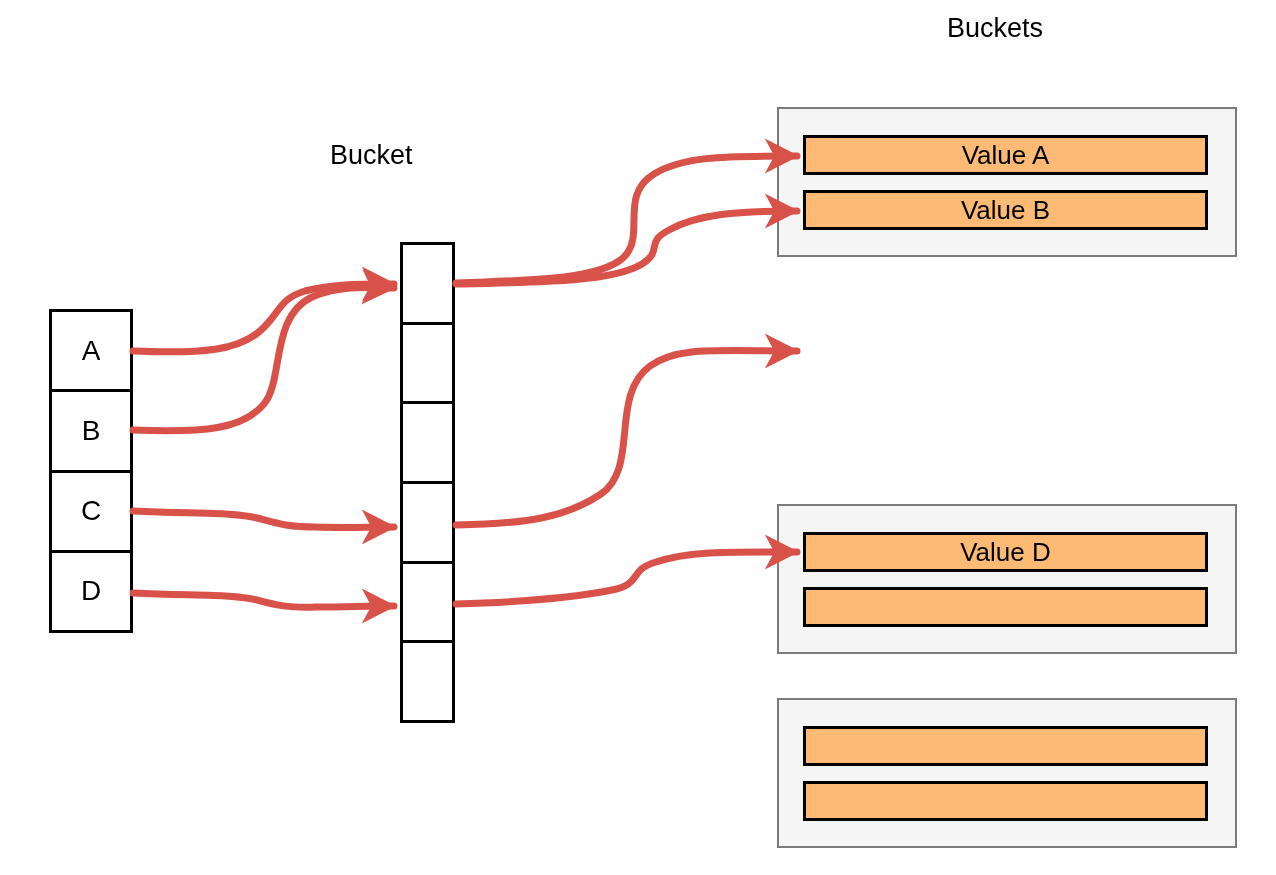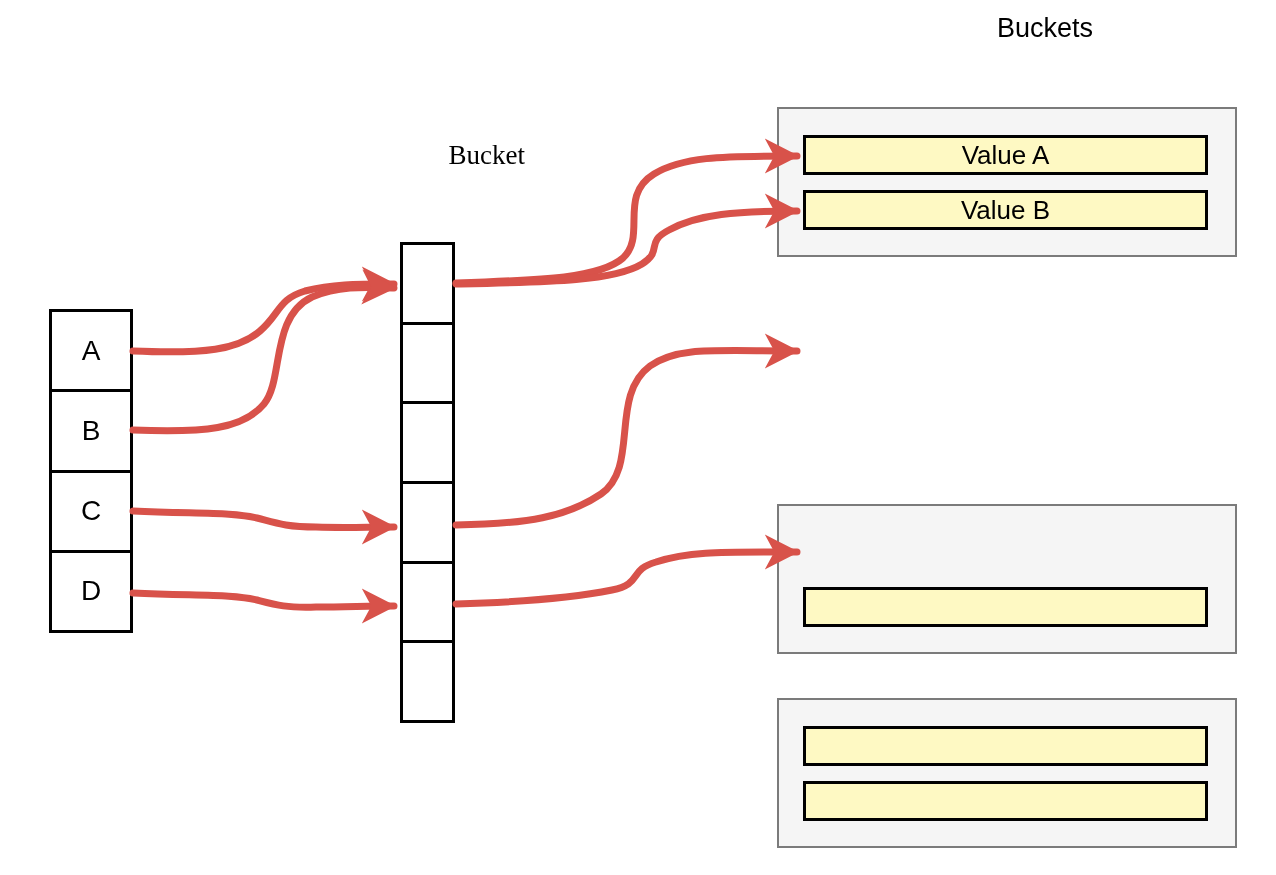--- a/index.html
+++ b/index.html
@@ -12,32 +12,31 @@
   .canvas {
     position: relative;
     width: 1276px;
     height: 875px;
     background: var(--color-background, #ffffff);
     overflow: hidden;
   }
   
   .buckets-title {
     position: absolute;
-    left: 815px; top: 12px; width: 460px;
+    left: 765px; top: 12px; width: 460px;
     text-align: center;
     font-size: 27px;
     line-height: 32px;
   }
   .pointer-label {
     position: absolute;
     left: 330px; top: 136px; width: 195px;
-    text-align: right;
+    text-align: left;
     font-size: 27px;
     line-height: 38px;
-    font-family: Liberation Serif, serif;
   }
   
   .keys-column {
     position: absolute;
     left: 49px; top: 309px;
     width: 84px; height: 324px;
     border: 3px solid var(--color-cell-border, #000000);
     box-sizing: border-box;
     display: flex;
     flex-direction: column;
@@ -79,21 +78,21 @@
   }
   .bucket-1 { top: 107px; }
   .bucket-2 { top: 303px; }
   .bucket-3 { top: 504px; }
   .bucket-4 { top: 698px; }
   .bucket-row {
     position: absolute;
     left: 24px;
     width: 405px; height: 40px;
     box-sizing: border-box;
-    background: #fef9c3;
+    background: #fdba74;
     border: 3px solid var(--color-cell-border, #000000);
     display: flex;
     align-items: center;
     justify-content: center;
     font-size: 26px;
   }
   .bucket-row.row-1 { top: 26px; }
   .bucket-row.row-2 { top: 81px; }
   
   .edges-overlay {
@@ -138,20 +137,21 @@
     <div class="pointer-cell"></div>
   </div>
 
   <div class="bucket bucket-1">
     <div class="bucket-row row-1">Value A</div>
     <div class="bucket-row row-2">Value B</div>
   </div>
 
 
   <div class="bucket bucket-3">
+    <div class="bucket-row row-1">Value D</div>
     <div class="bucket-row row-2"></div>
   </div>
 
   <div class="bucket bucket-4">
     <div class="bucket-row row-1"></div>
     <div class="bucket-row row-2"></div>
   </div>
 
   <svg class="edges-overlay" viewBox="0 0 1276 875" xmlns="http://www.w3.org/2000/svg">
     <defs>

